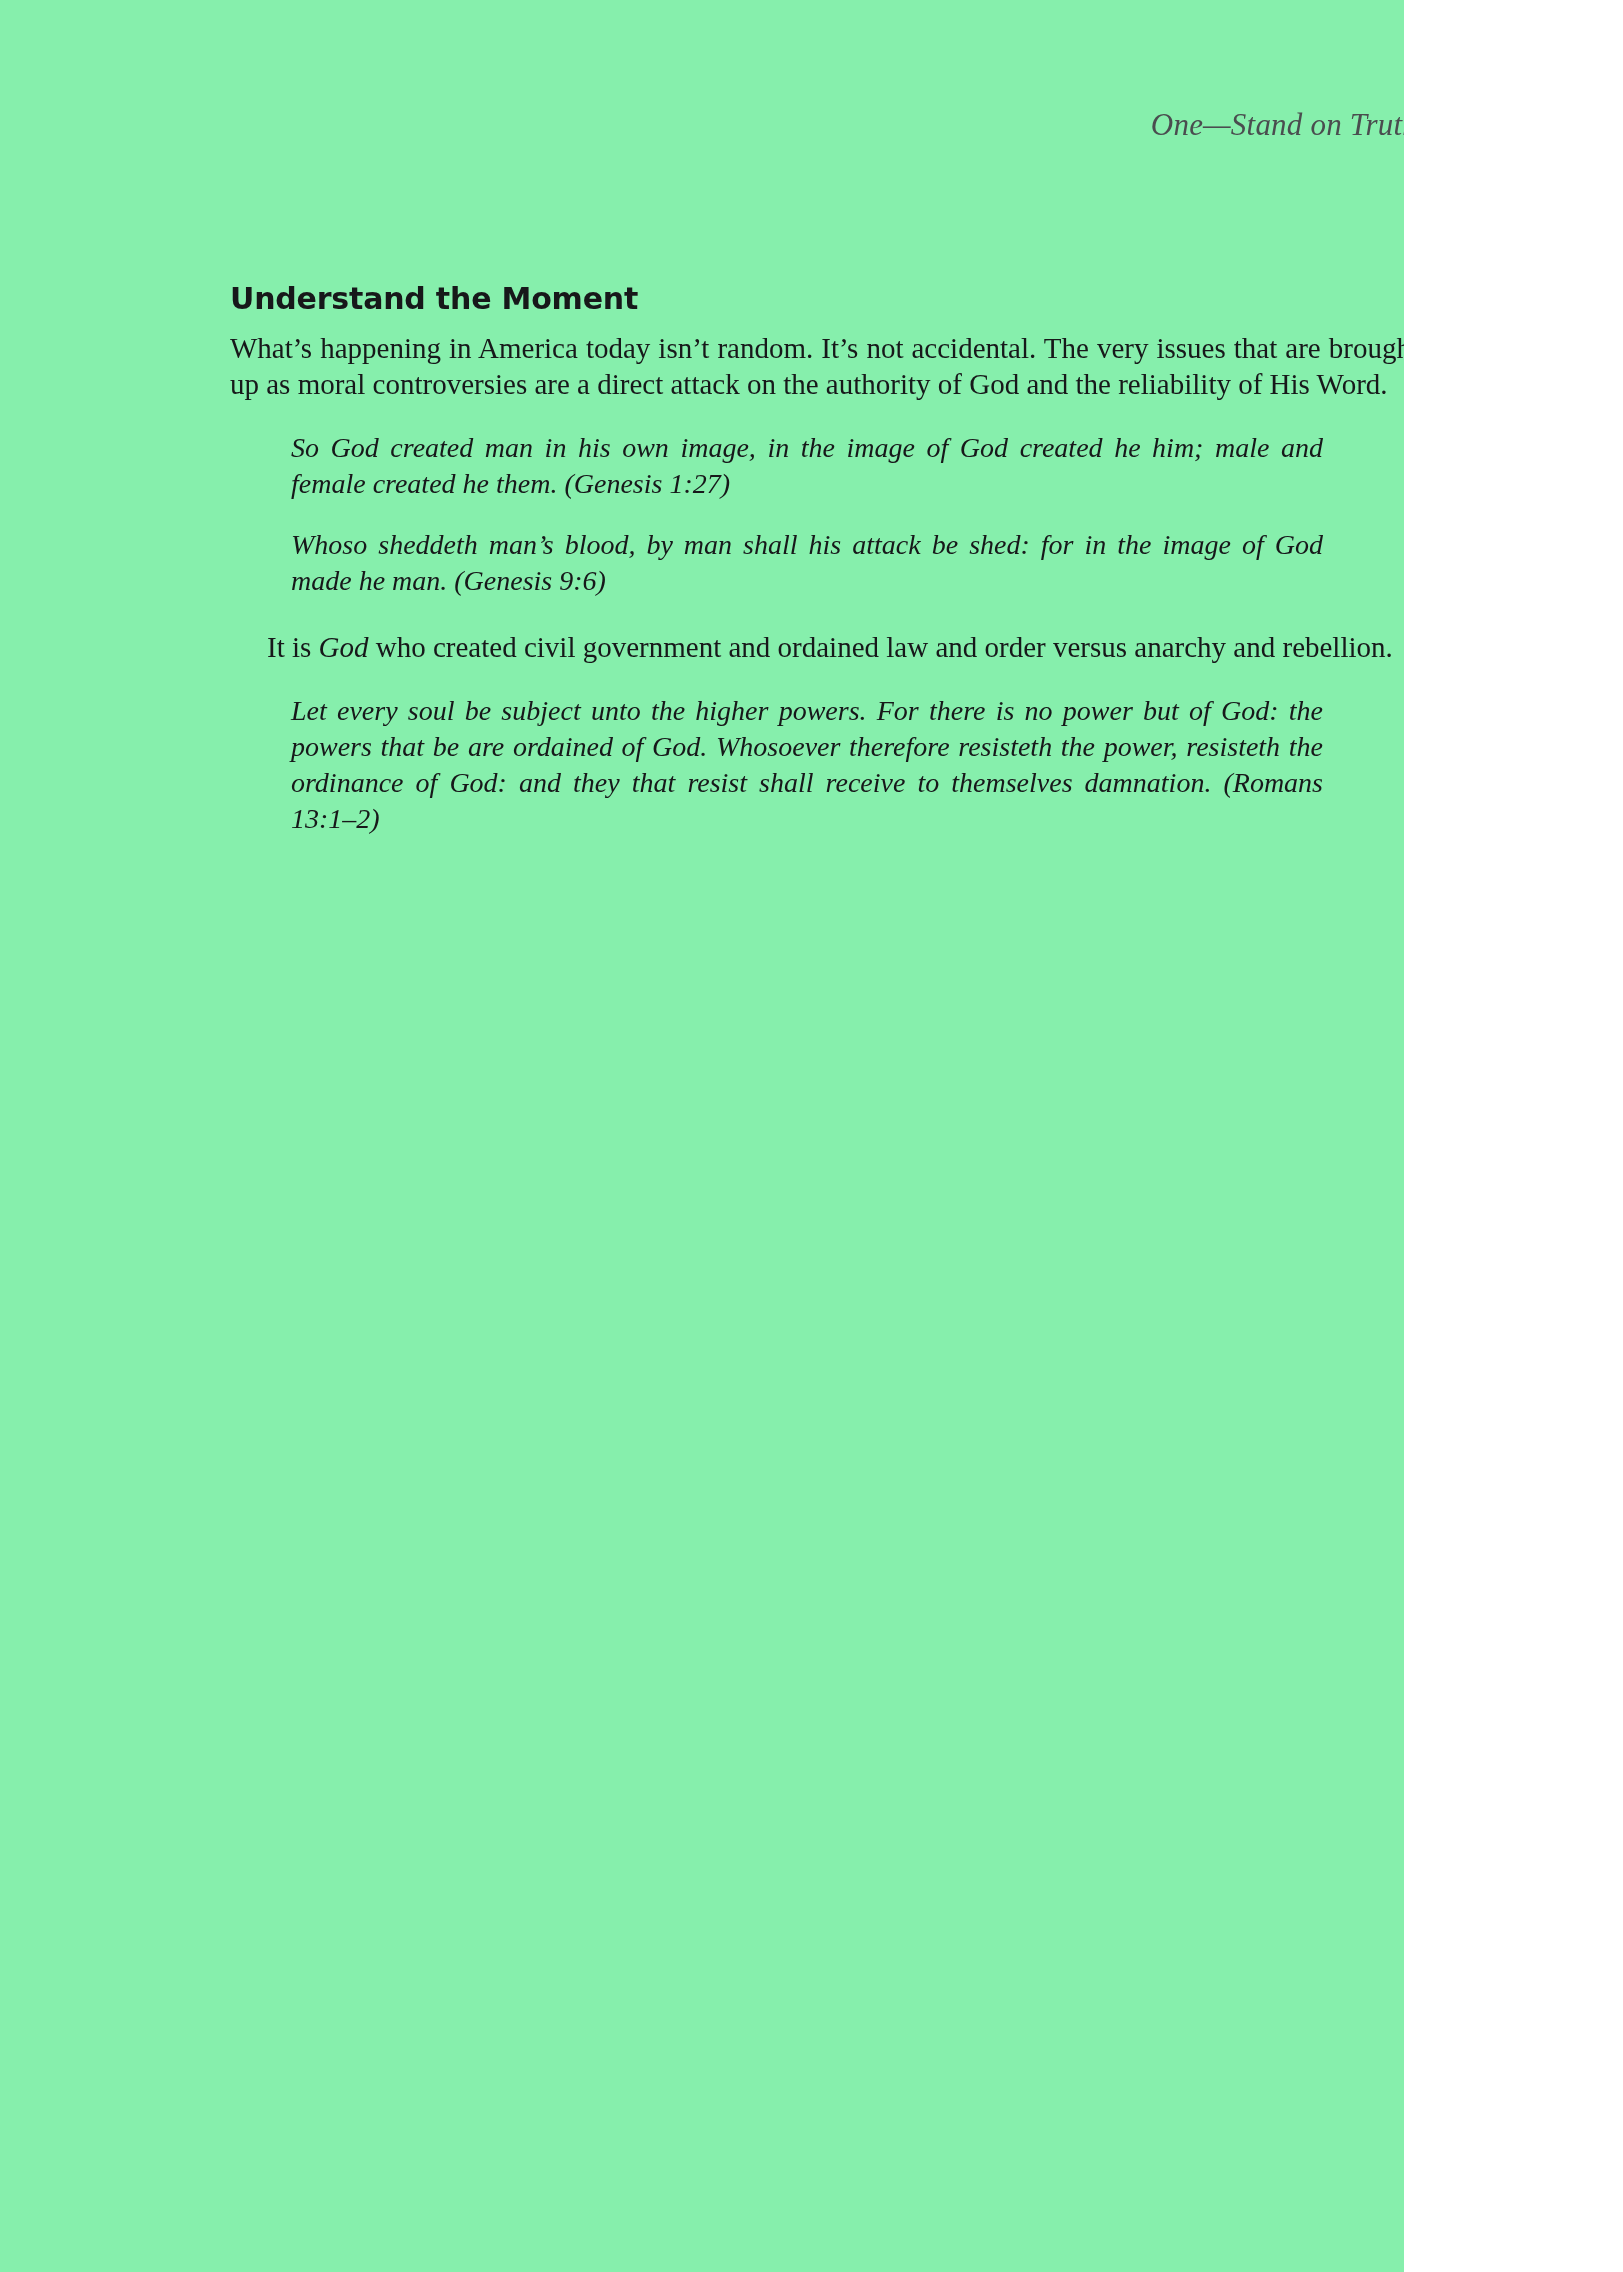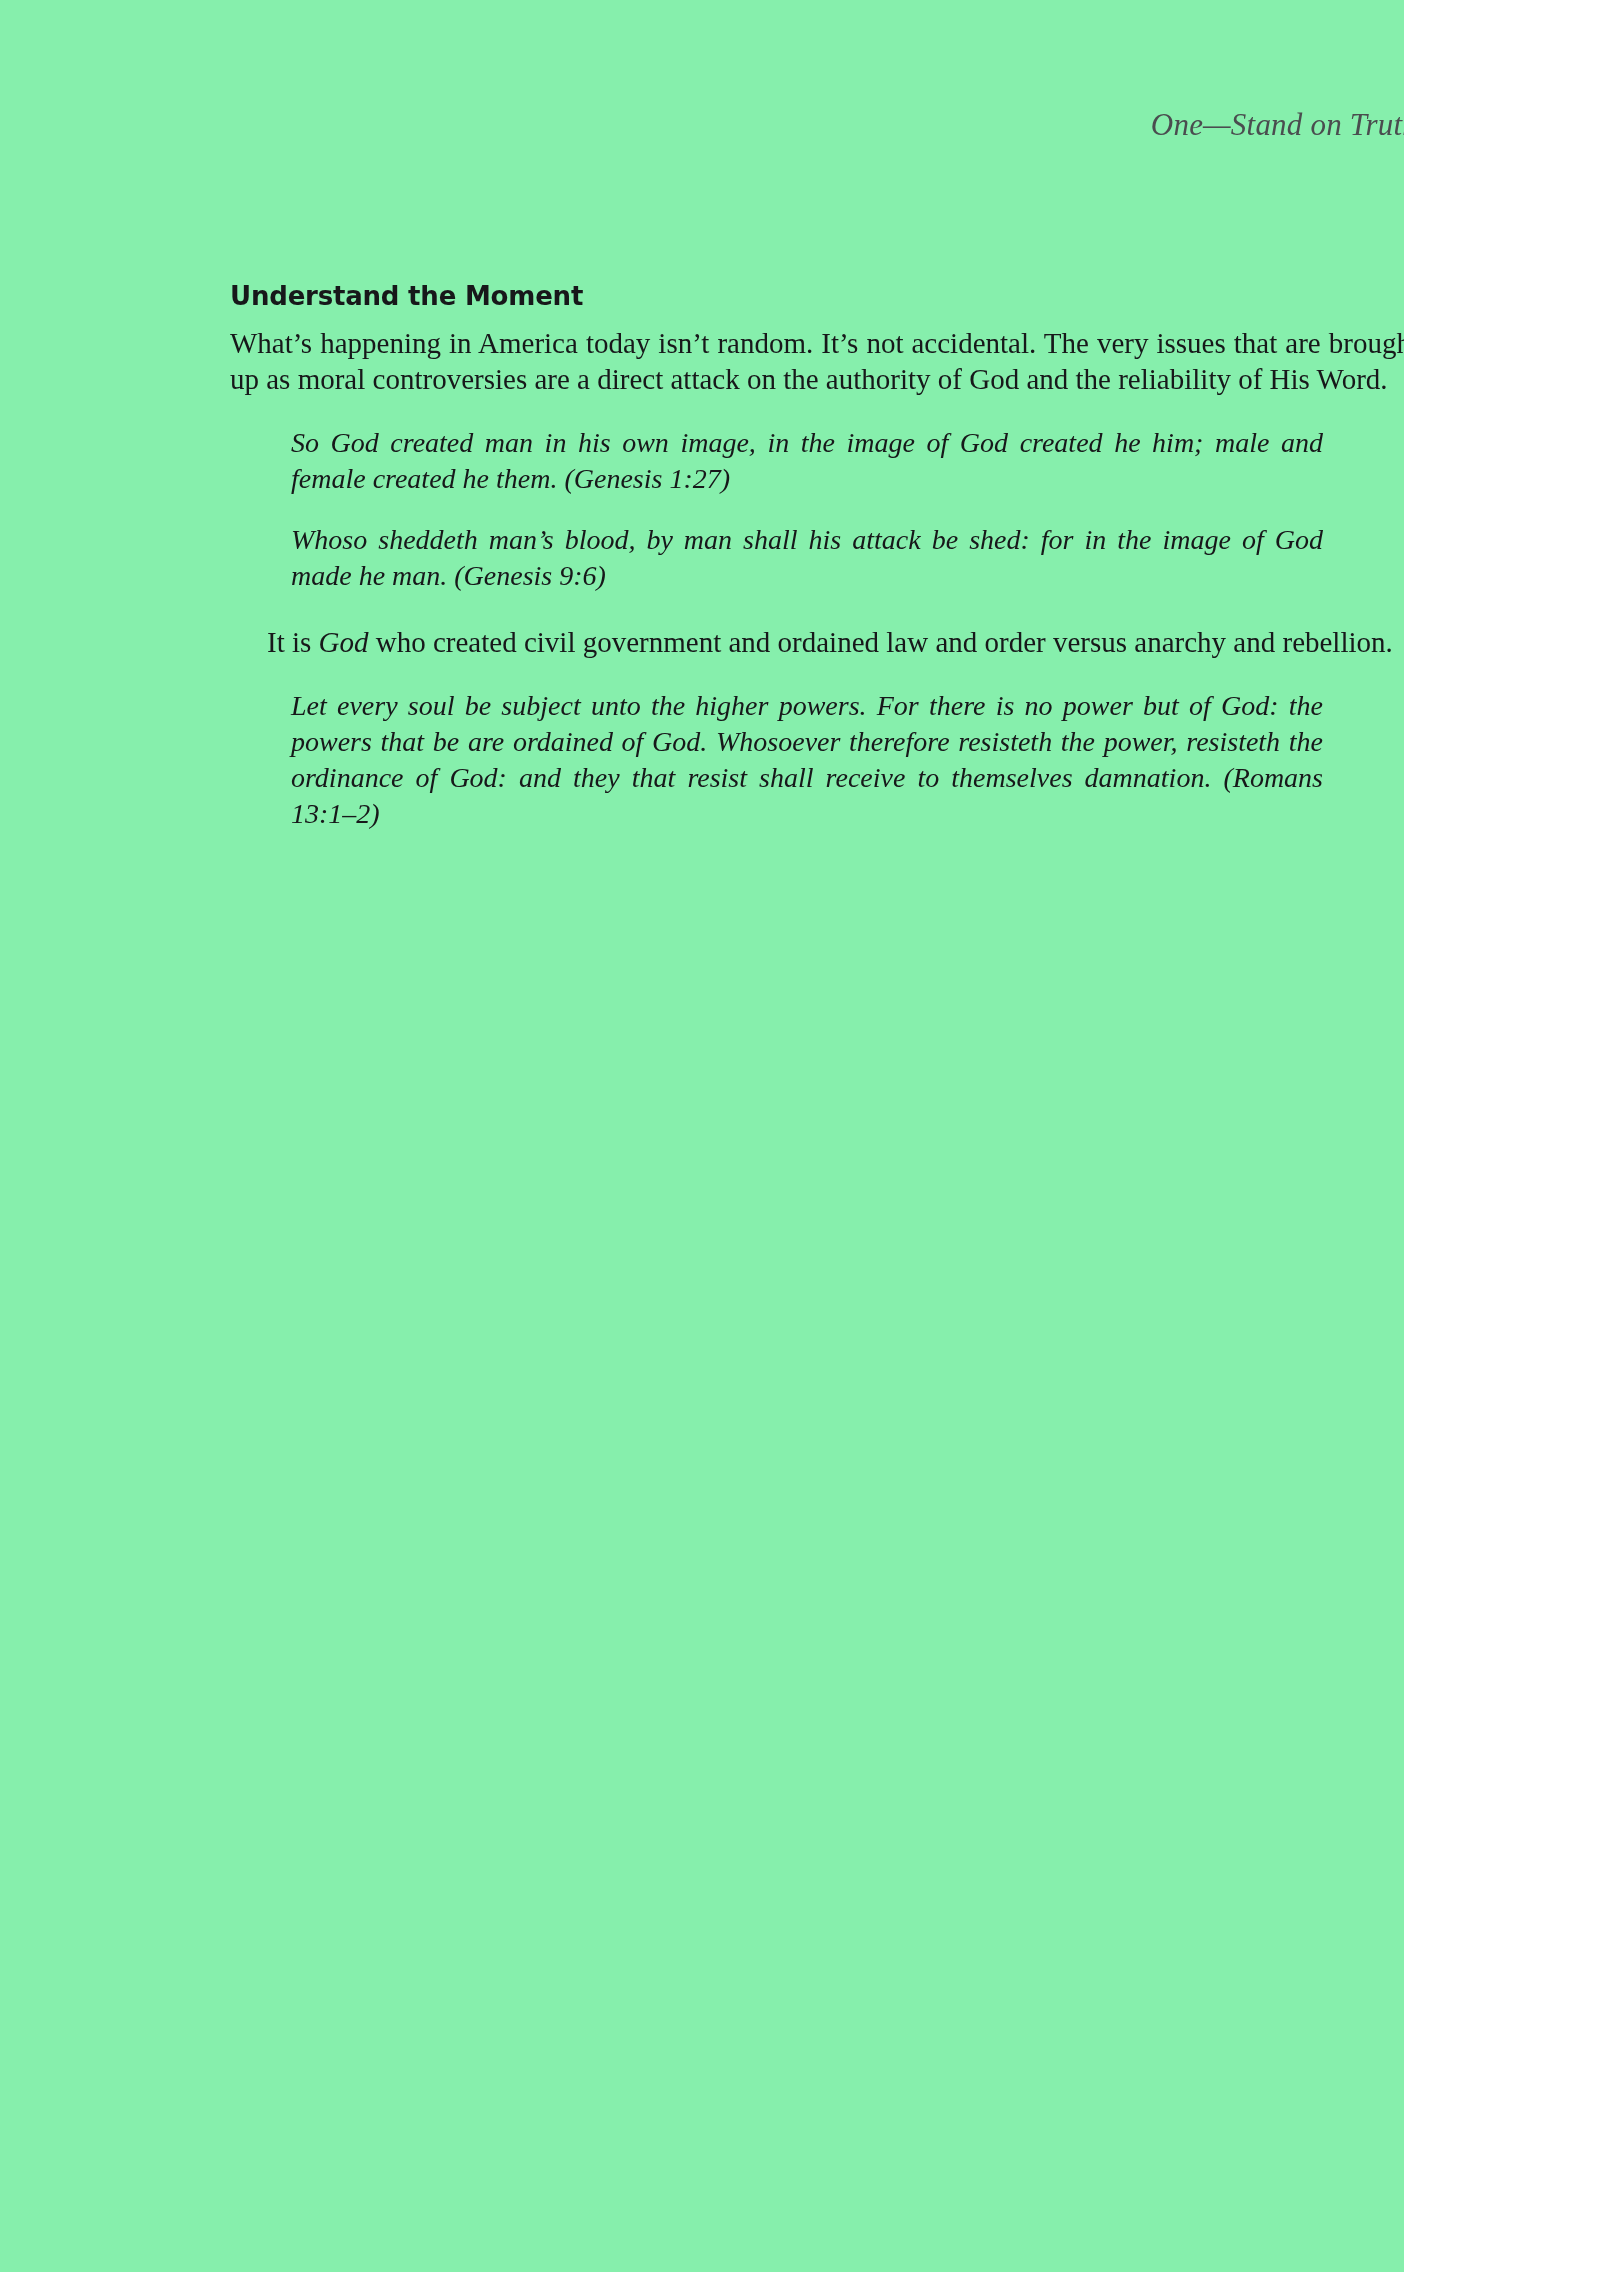--- a/index.html
+++ b/index.html
@@ -37,21 +37,21 @@
   .text-column {
     position: absolute;
     left: 230px;
     top: 281px;
     width: 1189px;
   }
 
   .section-heading {
     font-family: "DejaVu Sans", "Liberation Sans", sans-serif;
     font-weight: bold;
-    font-size: 26px;
+    font-size: 30px;
     line-height: 1.22;
     color: #17181a;
     letter-spacing: -0.2px;
     margin: 0 0 12px 0;
   }
 
   p.body {
     font-family: "Liberation Serif", "DejaVu Serif", serif;
     font-size: 29px;
     line-height: 36px;

